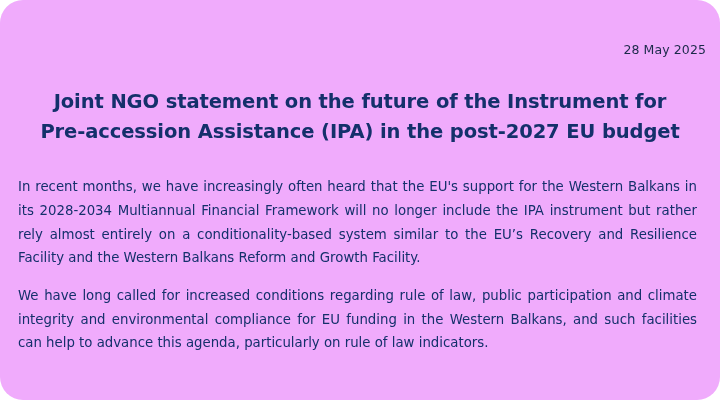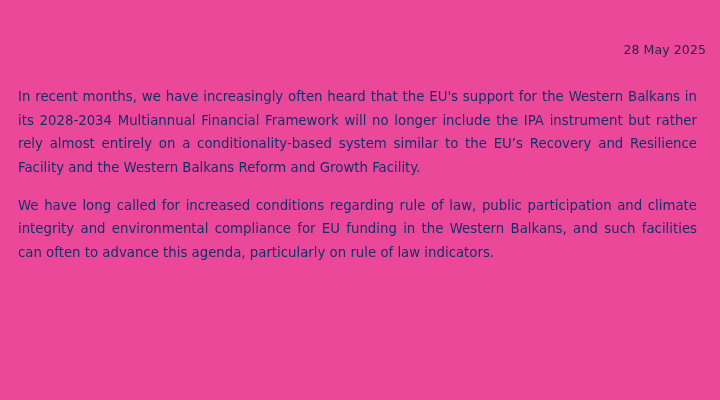--- a/index.html
+++ b/index.html
@@ -12,21 +12,22 @@
     background: #ffffff;
     font-family: "DejaVu Sans", sans-serif;
     overflow: hidden;
   }
   .page {
     position: relative;
     width: 720px;
     height: 400px;
     box-sizing: border-box;
     padding: 0 14px;
-    background: #ec4899;
+    background: #f0abfc;
+    border-radius: 23px;
   }
   .doc-date {
     text-align: right;
     color: #1b2a4a;
     font-size: 12.5px;
     letter-spacing: 0.1px;
     padding-top: 42px;
     padding-right: 0px;
   }
   .doc-title {
@@ -58,19 +59,23 @@
     margin-bottom: 0;
   }
 </style>
 </head>
 <body>
 
 <div class="page">
 
   <div class="doc-date">28 May 2025</div>
 
+  <div class="doc-title">
+    <span class="line">Joint NGO statement on the future of the Instrument for</span>
+    <span class="line">Pre-accession Assistance (IPA) in the post-2027 EU budget</span>
+  </div>
 
   <div class="body-text">
     <p>In recent months, we have increasingly often heard that the EU's support for the Western Balkans in its 2028-2034 Multiannual Financial Framework will no longer include the IPA instrument but rather rely almost entirely on a conditionality-based system similar to the EU’s Recovery and Resilience Facility and the Western Balkans Reform and Growth Facility.</p>
-    <p>We have long called for increased conditions regarding rule of law, public participation and climate integrity and environmental compliance for EU funding in the Western Balkans, and such facilities can often to advance this agenda, particularly on rule of law indicators.</p>
+    <p>We have long called for increased conditions regarding rule of law, public participation and climate integrity and environmental compliance for EU funding in the Western Balkans, and such facilities can help to advance this agenda, particularly on rule of law indicators.</p>
   </div>
 
 </div>
 
 </body></html>

